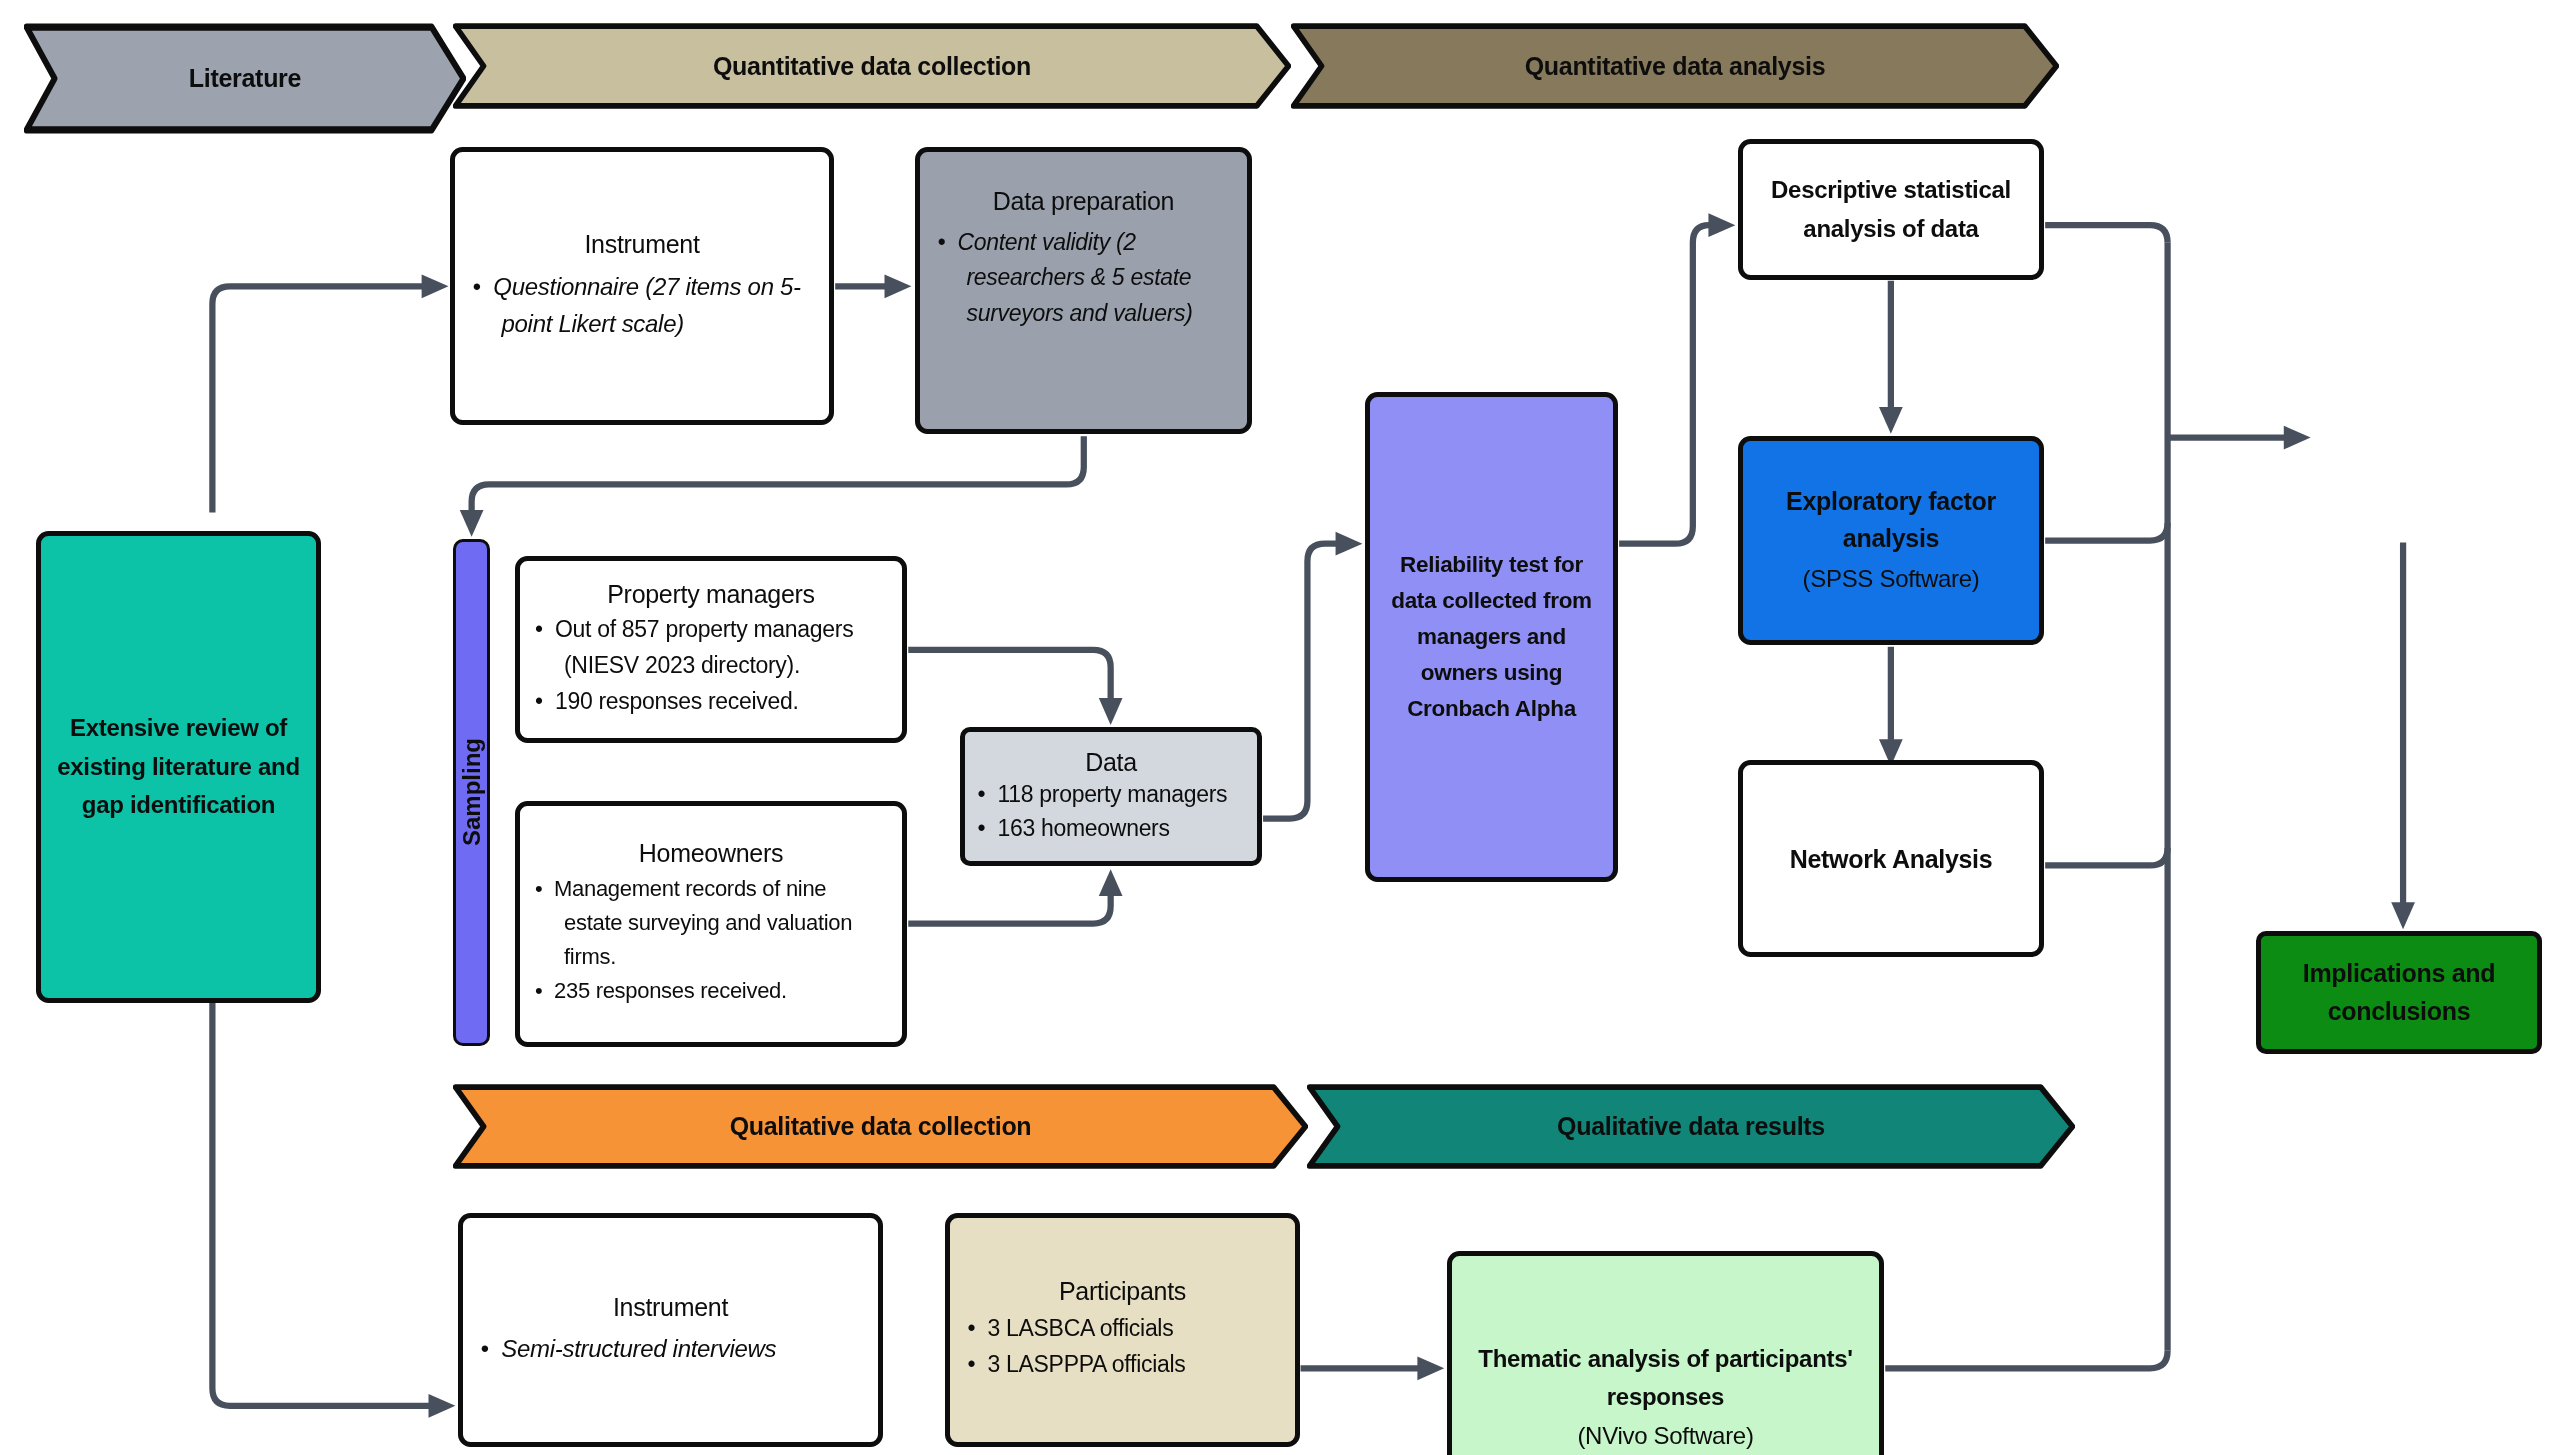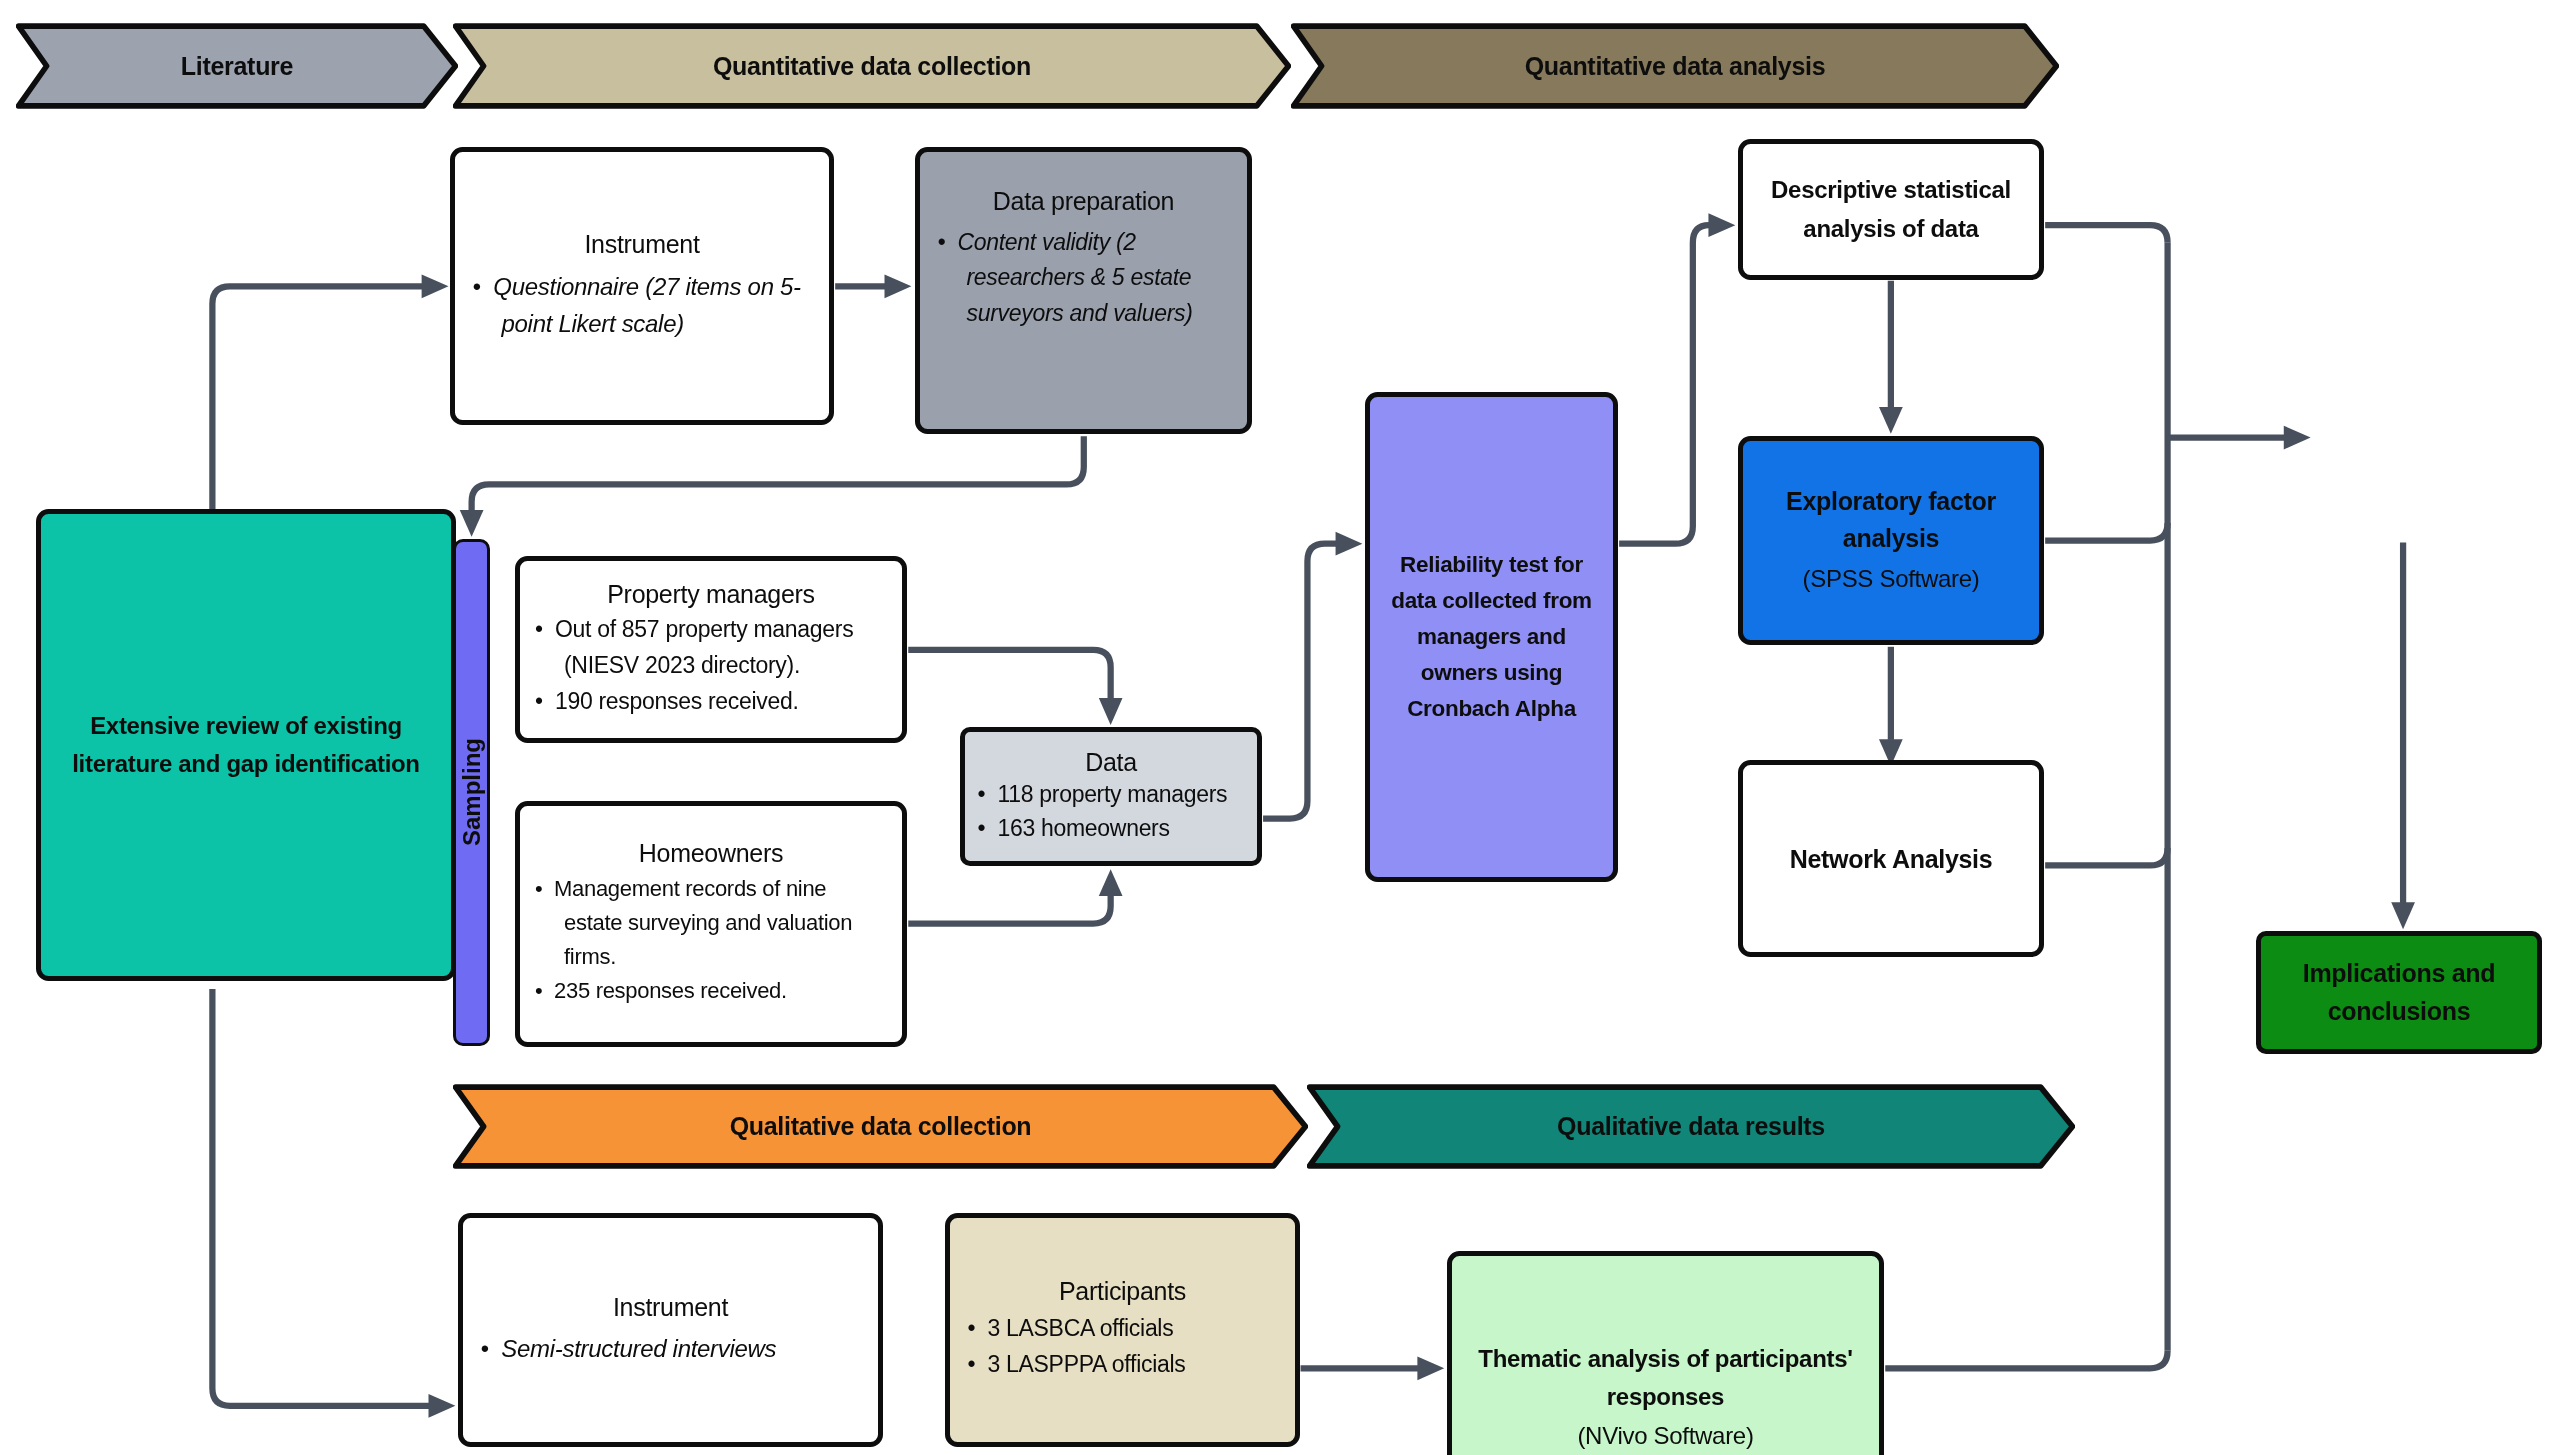--- a/index.html
+++ b/index.html
@@ -104,21 +104,21 @@
     <path d="M 3470 388 L 3470 2162"></path>
     <path d="M 3470 700 L 3657 700" marker-end="url(#arw)"></path>
     <path d="M 3274 865 L 3442 865 Q 3470 865 3470 837"></path>
     <path d="M 3274 1385 L 3442 1385 Q 3470 1385 3470 1357"></path>
     <path d="M 3018 2190 L 3442 2190 Q 3470 2190 3470 2162"></path>
     <path d="M 3847 868 L 3847 1445" marker-end="url(#arw)"></path>
     <path d="M 340 1583 L 340 2222 Q 340 2250 368 2250 L 687 2250" marker-end="url(#arw)"></path>
     <path d="M 2082 2190 L 2270 2190" marker-end="url(#arw)"></path>
   </svg>
 
-  <div class="banner" style="left:16px;top:23px;width:442px;height:86px">
+  <div class="banner" style="left:24px;top:23px;width:442px;height:111px">
     <svg viewBox="0 0 707 138" preserveAspectRatio="none">
         <path class="fill-lit" d="M4 5 H652 L703 69 L652 133 H4 L49 69 Z"></path>
       </svg>
     <span class="banner-label">Literature</span>
   </div>
   <div class="banner" style="left:453px;top:23px;width:838px;height:86px">
     <svg viewBox="0 0 1342 138" preserveAspectRatio="none">
         <path class="fill-qdc" d="M4 5 H1287 L1338 69 L1287 133 H4 L49 69 Z"></path>
       </svg>
     <span class="banner-label">Quantitative data collection</span>
@@ -141,21 +141,21 @@
     <div class="box-title">Data preparation</div>
     <div class="bullets italic">
       <div class="bullet">Content validity (2 researchers &amp; 5 estate surveyors and valuers)</div>
     </div>
   </div>
 
   <div class="box" style="left:1738px;top:139px;width:306px;height:141px;padding:6.2px 12.5px">
     <div class="center-text fs38">Descriptive statistical analysis of data</div>
   </div>
 
-  <div class="box bg-teal" style="left:36px;top:509px;width:420px;height:472px;padding:8.7px 12.5px">
+  <div class="box bg-teal" style="left:36px;top:531px;width:285px;height:472px;padding:8.7px 12.5px">
     <div class="center-text fs38">Extensive review of existing literature and gap identification</div>
   </div>
 
   <div class="sampling" style="left:453px;top:539px;width:37px;height:507px">
     <span class="vtext">Sampling</span>
   </div>
 
   <div class="box" style="left:515px;top:556px;width:392px;height:187px;padding:6.2px 15px">
     <div class="box-title" style="margin-bottom:3.7px">Property managers</div>
     <div class="bullets">

